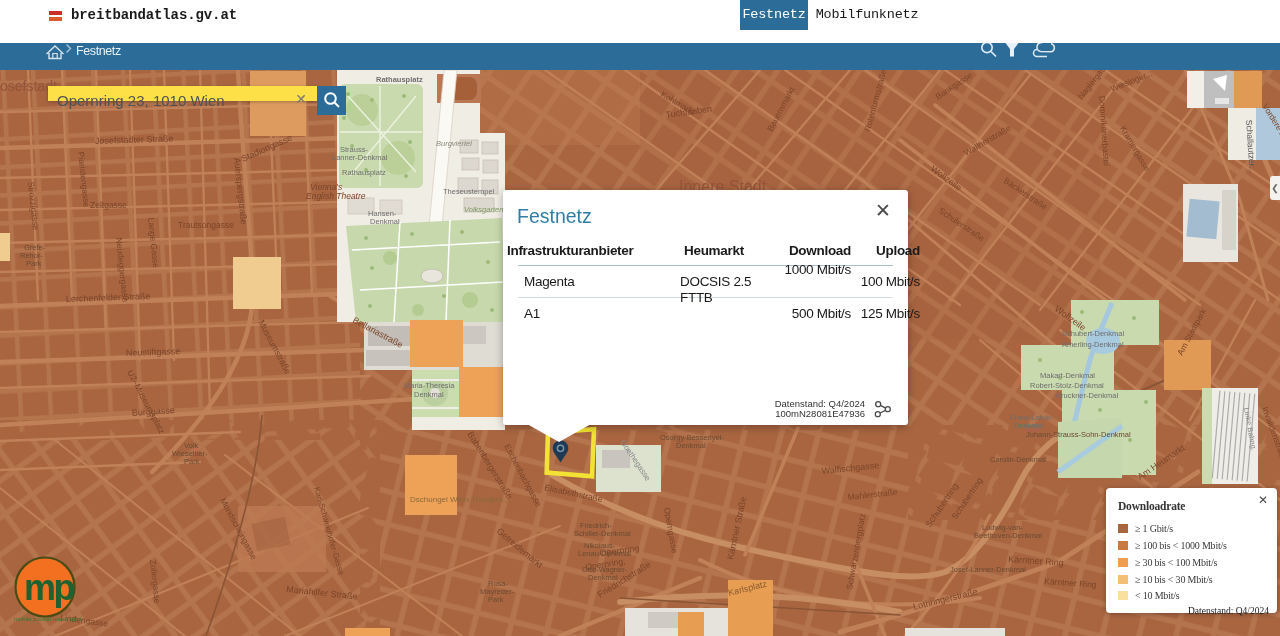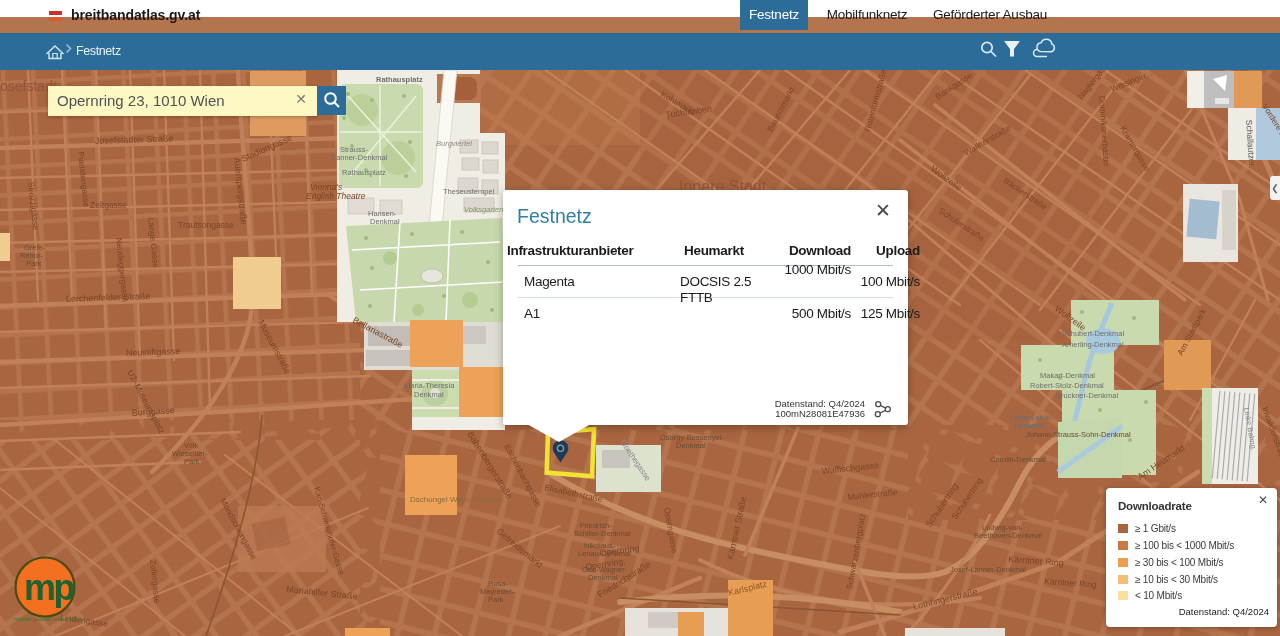--- a/index.html
+++ b/index.html
@@ -1,43 +1,43 @@
 <!DOCTYPE html>
 <html><head>
 <meta charset="utf-8">
 <style>
   * { margin:0; padding:0; box-sizing:border-box; }
   html,body { width:1280px; height:636px; overflow:hidden; font-family:"Liberation Sans",sans-serif; }
   #page { position:relative; width:1280px; height:636px; background:#B16D46; overflow:hidden; }
   #mapwrap { position:absolute; left:0; top:0; width:1280px; height:636px; }
-  #header { position:absolute; left:0; top:0; width:1280px; height:17px; background:#ffffff; z-index:20; }
+  #header { position:absolute; left:0; top:0; width:1280px; height:43px; background:#ffffff; z-index:20;font-family:Liberation Mono, monospace; }
   #logo { position:absolute; left:49px; top:11px; width:13px; height:9px; }
   #logo .b1 { position:absolute; left:0; top:0; width:13px; height:3.8px; background:#C9302C; }
   #logo .b2 { position:absolute; left:0; top:5.8px; width:13px; height:3.8px; background:#DA5B30; }
   #brand { position:absolute; left:71px; top:7px; font-size:14px; font-weight:bold; color:#1a1a1a; letter-spacing:-0.1px; }
   .tab { position:absolute; top:0; height:30px; line-height:30px; font-size:13.5px; color:#1a1a1a; text-align:center; white-space:nowrap; letter-spacing:-0.2px; }
   #tab1 { left:740px; width:68px; background:#2B6C99; color:#fff; }
   #tab2 { left:867px; transform:translateX(-50%); }
   #tab3 { left:990px; transform:translateX(-50%); }
   #bluebar { position:absolute; left:0; top:33px; width:1280px; height:37px; background:#2B6C99; z-index:19; }
   #crumbtext { position:absolute; left:76px; top:11px; font-size:12.5px; letter-spacing:-0.4px; color:#EAF2F7; }
-  #searchbox { position:absolute; left:48px; top:86px; width:269px; height:30px; background:#fef9c3; z-index:15; box-shadow:0 1px 3px rgba(0,0,0,0.25); }
+  #searchbox { position:absolute; left:48px; top:86px; width:269px; height:15px; background:#fde047; z-index:15; box-shadow:0 1px 3px rgba(0,0,0,0.25); }
   #searchbox .txt { position:absolute; left:9px; top:6px; font-size:15px; color:#4e5256; }
   #searchbox .clr { position:absolute; right:10px; top:5px; font-size:14px; color:#777; }
   #searchbtn { position:absolute; left:317px; top:86px; width:29px; height:29px; background:#2B6C99; z-index:15; }
   #popup { position:absolute; left:503px; top:190px; width:405px; height:235px; background:#ffffff; border-radius:3px; z-index:14; box-shadow:0 2px 8px rgba(0,0,0,0.3); }
   #popup .title { position:absolute; left:14px; top:14.5px; font-size:19.5px; color:#2E7EA6; }
   #popup .close { position:absolute; right:17px; top:9px; font-size:19px; color:#4a4a4a; }
   #popup .t { position:absolute; font-size:13.5px; letter-spacing:-0.3px; color:#1a1a1a; white-space:nowrap; }
   #popup .hd { font-weight:bold; }
   #popup .ra { transform:translateX(-100%);margin-left:31px; }
   #popup .ln { position:absolute; left:14.5px; width:375px; height:0; border-top:1px solid #A9C1CE; }
   #popup .meta { position:absolute; right:43px; top:209px; text-align:right; font-size:9.5px; color:#333; line-height:9.9px; }
   #popup .tail { position:absolute; left:24px; top:234px; width:0; height:0; border-left:32.5px solid transparent; border-right:32.5px solid transparent; border-top:18px solid #ffffff; }
-  #legend { position:absolute; left:1106px; top:488px; width:171px; height:139px; background:#ffffff; border-radius:4px; z-index:14; box-shadow:0 1px 5px rgba(0,0,0,0.3); }
+  #legend { position:absolute; left:1106px; top:488px; width:171px; height:125px; background:#ffffff; border-radius:4px; z-index:14; box-shadow:0 1px 5px rgba(0,0,0,0.3);font-family:Liberation Serif, serif; }
   #legend .title { position:absolute; left:12px; top:11.5px; font-size:11.5px; letter-spacing:-0.2px; font-weight:bold; color:#333; }
   #legend .close { position:absolute; right:9px; top:5px; font-size:12px; color:#4a4a4a; }
   #legend .row { position:absolute; left:12px; height:10px; font-size:10px; letter-spacing:-0.2px; color:#3a3a3a; }
   #legend .sw { position:absolute; left:0; top:0; width:10px; height:9px; }
   #legend .lb { position:absolute; left:17px; top:-1px; white-space:nowrap; }
   #legend .ds { position:absolute; right:8px; top:118px; font-size:9.5px; color:#222; }
   #sidetab { position:absolute; left:1270px; top:176px; width:10px; height:24px; background:#f4f2ee; border-radius:3px 0 0 3px; z-index:13; color:#666; font-size:9px; line-height:24px; text-align:center; }
 </style>
 </head>
 <body>
@@ -399,21 +399,20 @@
   </div>
 
   <div id="header">
     <div id="logo">
         <div class="b1"></div>
         <div class="b2"></div>
       </div>
     <div id="brand">breitbandatlas.gv.at</div>
     <div class="tab" id="tab1">Festnetz</div>
     <div class="tab" id="tab2">Mobilfunknetz</div>
-    <div class="tab" id="tab3">Geförderter Ausbau</div>
   </div>
 
   <div id="bluebar">
     <svg width="1280" height="37" viewBox="0 0 1280 37">
       <g stroke="#D7E5EF" fill="none" stroke-width="1.4">
         <path d="M49 20 L49 25.5 L61 25.5 L61 20 M46.5 21 L55 13 L63.5 21"></path>
         <path d="M52.8 25.5 L52.8 20.5 L57.2 20.5 L57.2 25.5" stroke-width="1.2"></path>
       </g>
       <path d="M66.5 11.5 L70.5 15.5 L66.5 19.5" stroke="#9FC0D6" fill="none" stroke-width="1.5"></path>
       <g stroke="#DCE9F2" fill="none" stroke-width="1.7">

